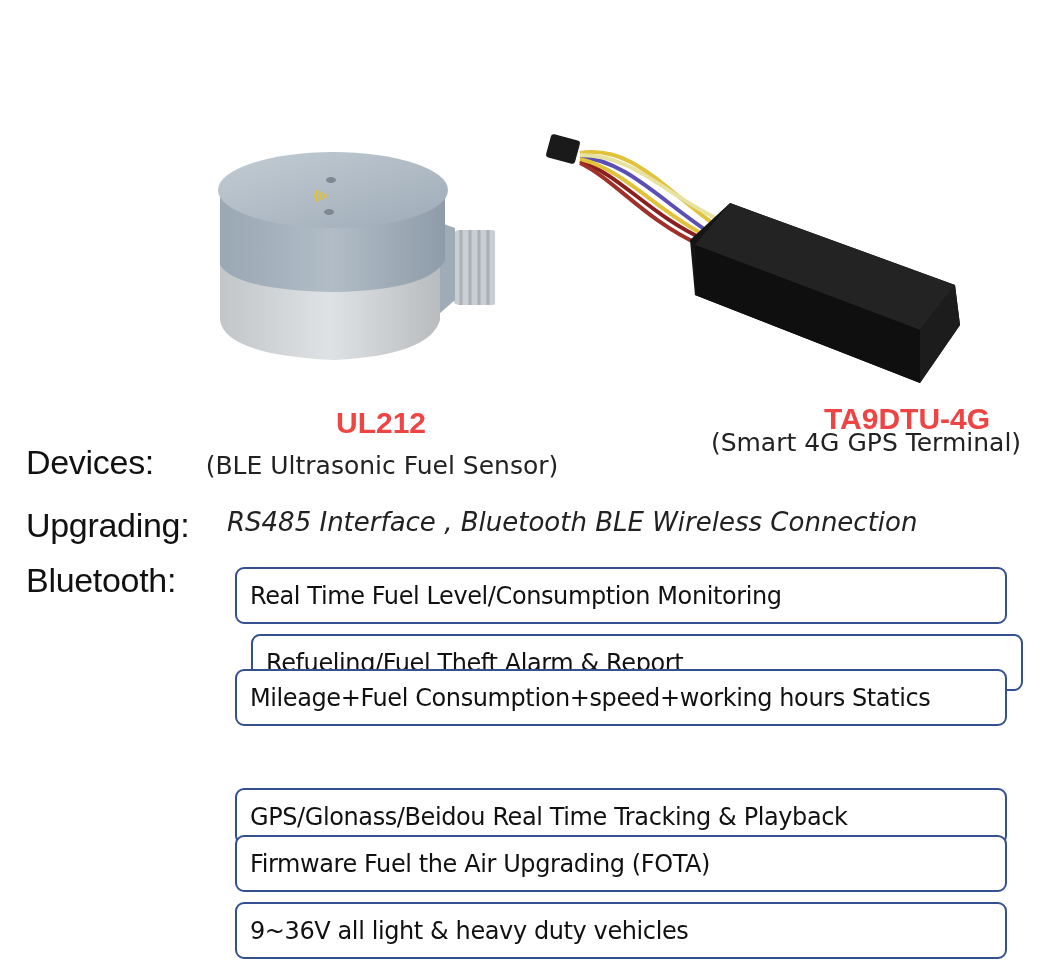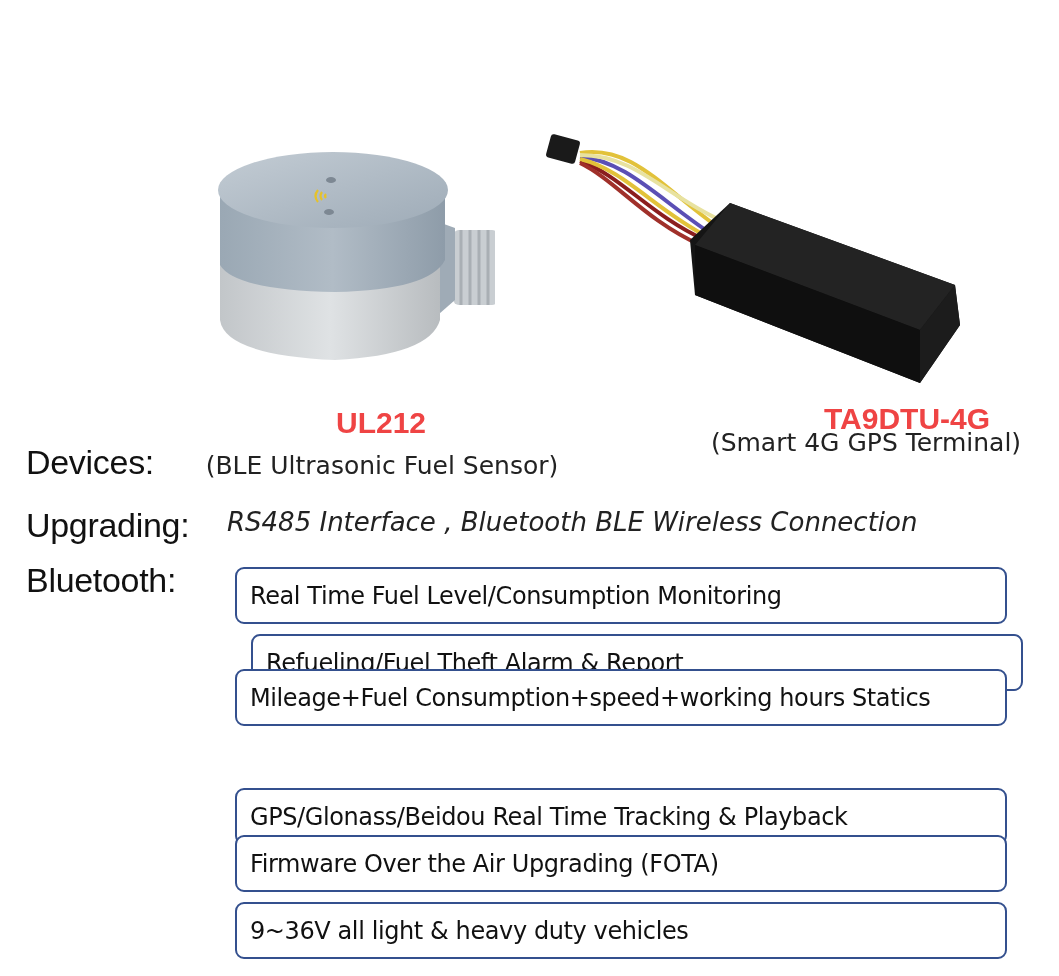--- a/index.html
+++ b/index.html
@@ -100,17 +100,17 @@
 <div class="adv-box" style="top:634px;margin-left:16px;">
   <span class="adv-text">Refueling/Fuel Theft Alarm &amp; Report</span>
 </div>
 <div class="adv-box" style="top:669px;">
   <span class="adv-text">Mileage+Fuel Consumption+speed+working hours Statics</span>
 </div>
 <div class="adv-box" style="top:764px;margin-top:24px;">
   <span class="adv-text">GPS/Glonass/Beidou Real Time Tracking &amp; Playback</span>
 </div>
 <div class="adv-box" style="top:835px;">
-  <span class="adv-text">Firmware Over the Air Upgrading (FOTA)</span>
+  <span class="adv-text">Firmware Fuel the Air Upgrading (FOTA)</span>
 </div>
 <div class="adv-box" style="top:902px;">
   <span class="adv-text">9~36V all light &amp; heavy duty vehicles</span>
 </div>
 
 </body></html>

